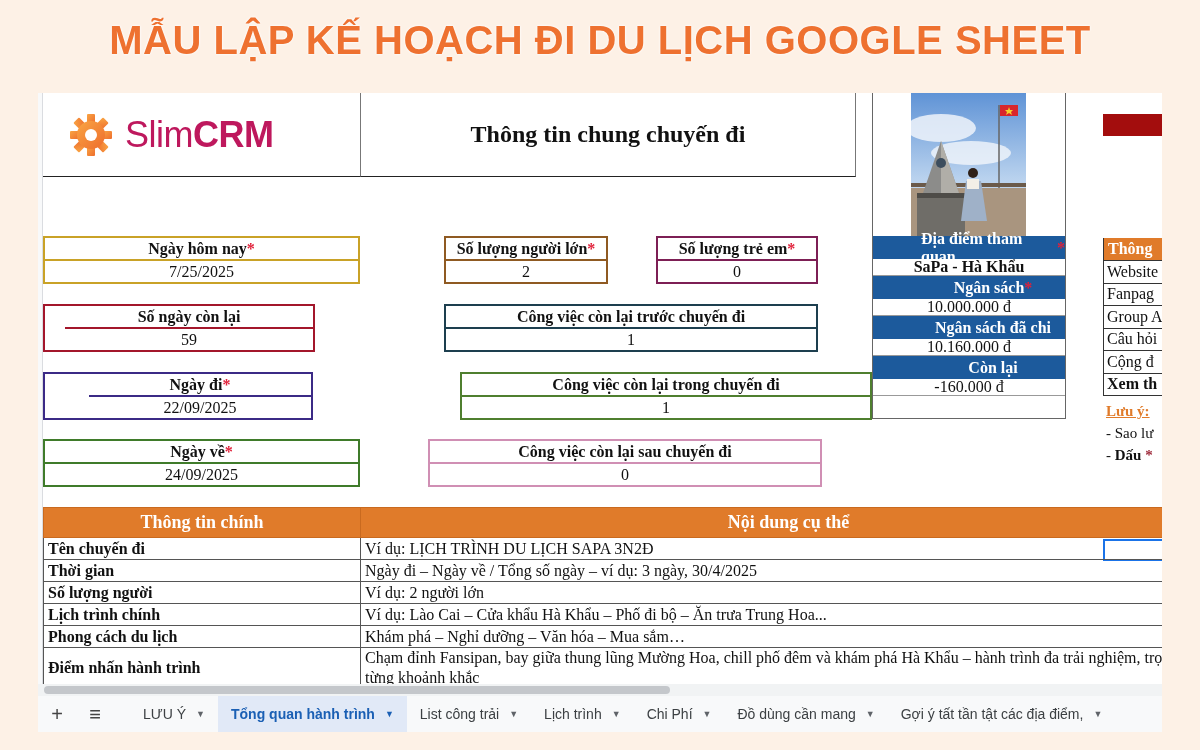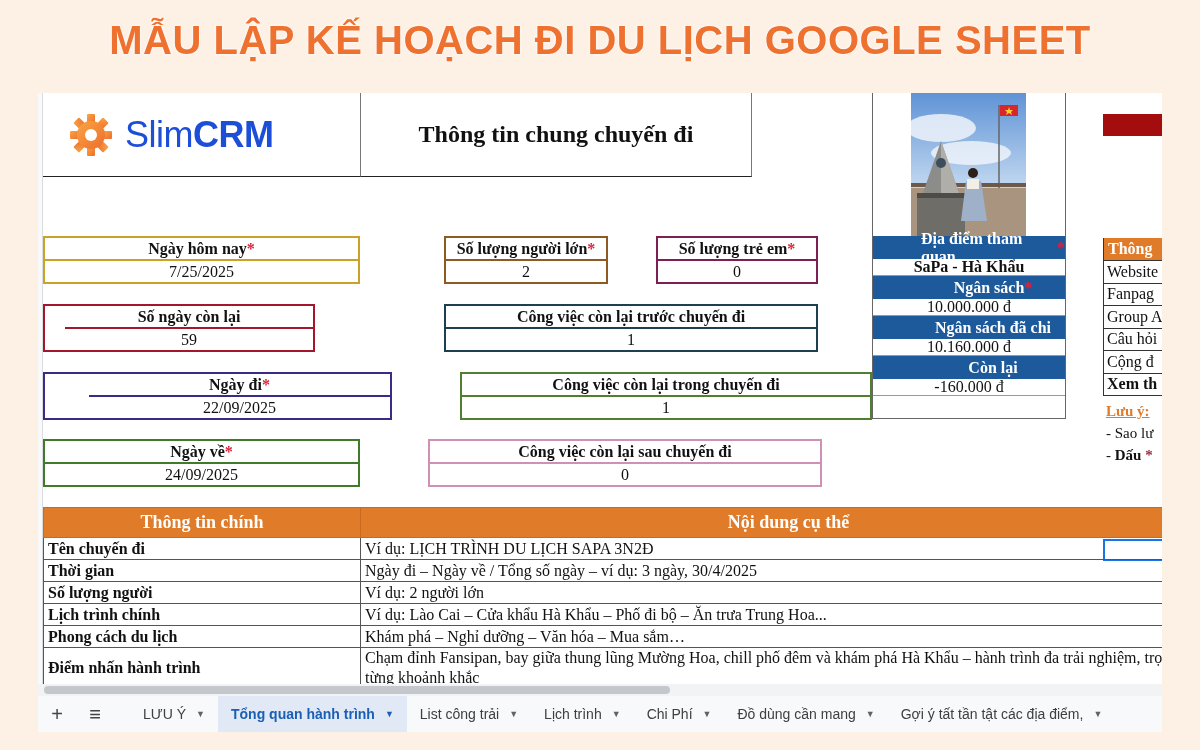--- a/index.html
+++ b/index.html
@@ -19,23 +19,23 @@
   }
   .row-header-strip {
     position: absolute; left: 0; top: 0; width: 5px; height: 100%;
     background: #f8f9fa; border-right: 1px solid #dadce0;
   }
 
   
   .abs { position: absolute; }
 
   .logo-cell { left: 5px; top: 0; width: 318px; height: 84px; border-bottom: 1.5px solid #222; display: flex; align-items: center; padding-left: 26px; }
-  .logo-text { font-family: "Liberation Sans", sans-serif; font-size: 36px; color: #1d4ed8; margin-left: 12px; letter-spacing: -0.5px; }
+  .logo-text { font-family: "Liberation Sans", sans-serif; font-size: 36px; color: #be185d; margin-left: 12px; letter-spacing: -0.5px; }
   .logo-text b { font-weight: 800; }
-  .title-cell { left: 322px; top: 0; width: 392px; height: 84px; border-left: 1px solid #777; border-right: 1px solid #777; border-bottom: 1.5px solid #222; display: flex; align-items: center; justify-content: center; font-weight: 700; font-size: 24px; }
+  .title-cell { left: 322px; top: 0; width: 496px; height: 84px; border-left: 1px solid #777; border-right: 1px solid #777; border-bottom: 1.5px solid #222; display: flex; align-items: center; justify-content: center; font-weight: 700; font-size: 24px; }
 
   .box { position: absolute; border: 2px solid; background: #fff; }
   .box .lbl { height: 23px; display: flex; align-items: center; justify-content: center; font-weight: 700; font-size: 16px; border-bottom: 2px solid; border-color: inherit; }
   .box .val { height: 21px; display: flex; align-items: center; justify-content: center; font-size: 16px; }
   .req { color: #e0213a; font-weight: 700; }
 
   .photo-col { left: 834px; top: 0; width: 194px; height: 326px; border: 1px solid #666; border-top: none; }
   .photo { position: absolute; left: 38px; top: 0; width: 115px; height: 143px; overflow: hidden; }
   .bud-lbl { height: 23px; background: #1c5a9c; color: #fff; font-weight: 700; font-size: 16px; display: flex; align-items: center; justify-content: center; padding-left: 48px; }
   .bud-val { height: 17px; background: #fff; font-size: 16px; display: flex; align-items: center; justify-content: center; border-bottom: 1px solid #999; }
@@ -104,21 +104,21 @@
     <div class="lbl">
         <span>Ngày hôm nay</span>
         <span class="req">*</span>
       </div>
     <div class="val">7/25/2025</div>
   </div>
   <div class="box" style="left:5px;top:211px;width:272px;border-color:#a3162b;padding-left:20px;">
     <div class="lbl">Số ngày còn lại</div>
     <div class="val">59</div>
   </div>
-  <div class="box" style="left:5px;top:279px;width:349px;border-color:#3b2a86;padding-left:44px;">
+  <div class="box" style="left:5px;top:279px;width:270px;border-color:#3b2a86;padding-left:44px;">
     <div class="lbl">
         <span>Ngày đi</span>
         <span class="req">*</span>
       </div>
     <div class="val">22/09/2025</div>
   </div>
   <div class="box" style="left:5px;top:346px;width:317px;border-color:#3f7b2a;">
     <div class="lbl">
         <span>Ngày về</span>
         <span class="req">*</span>

